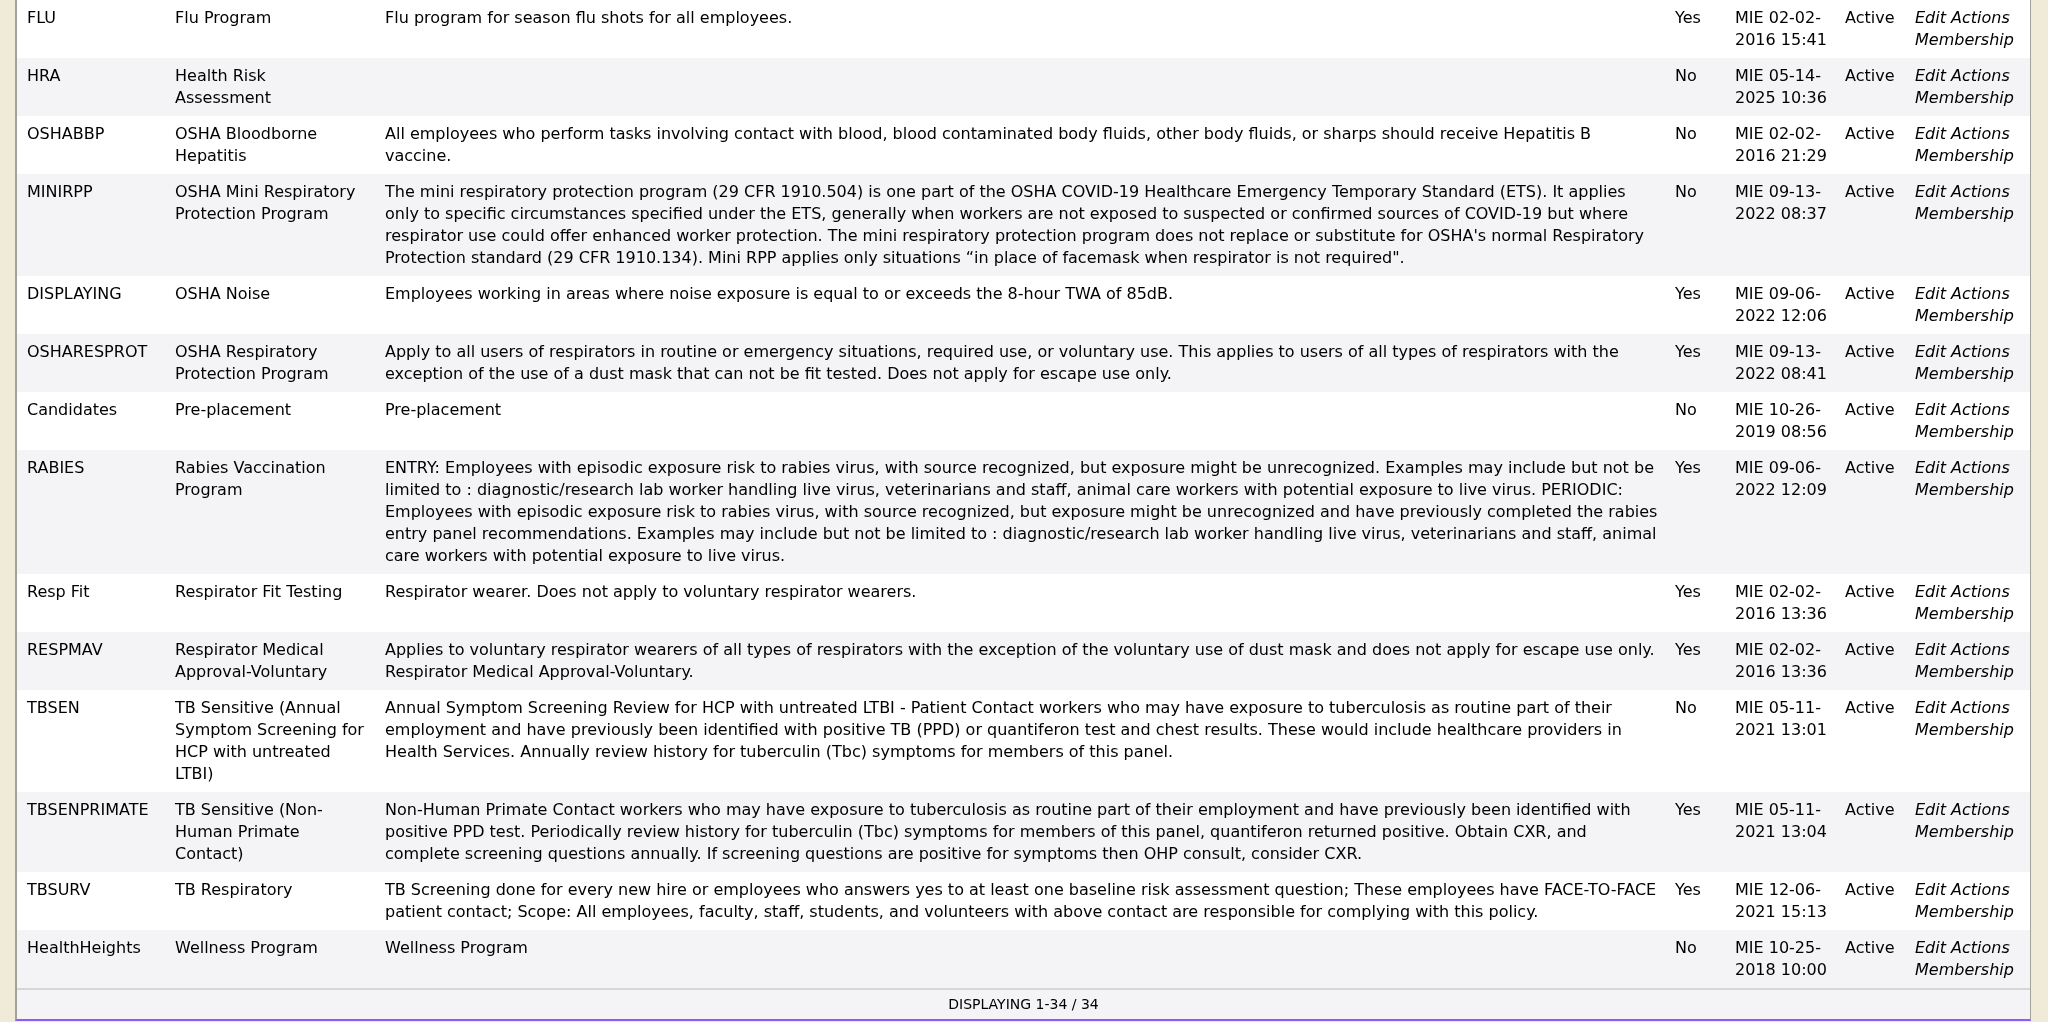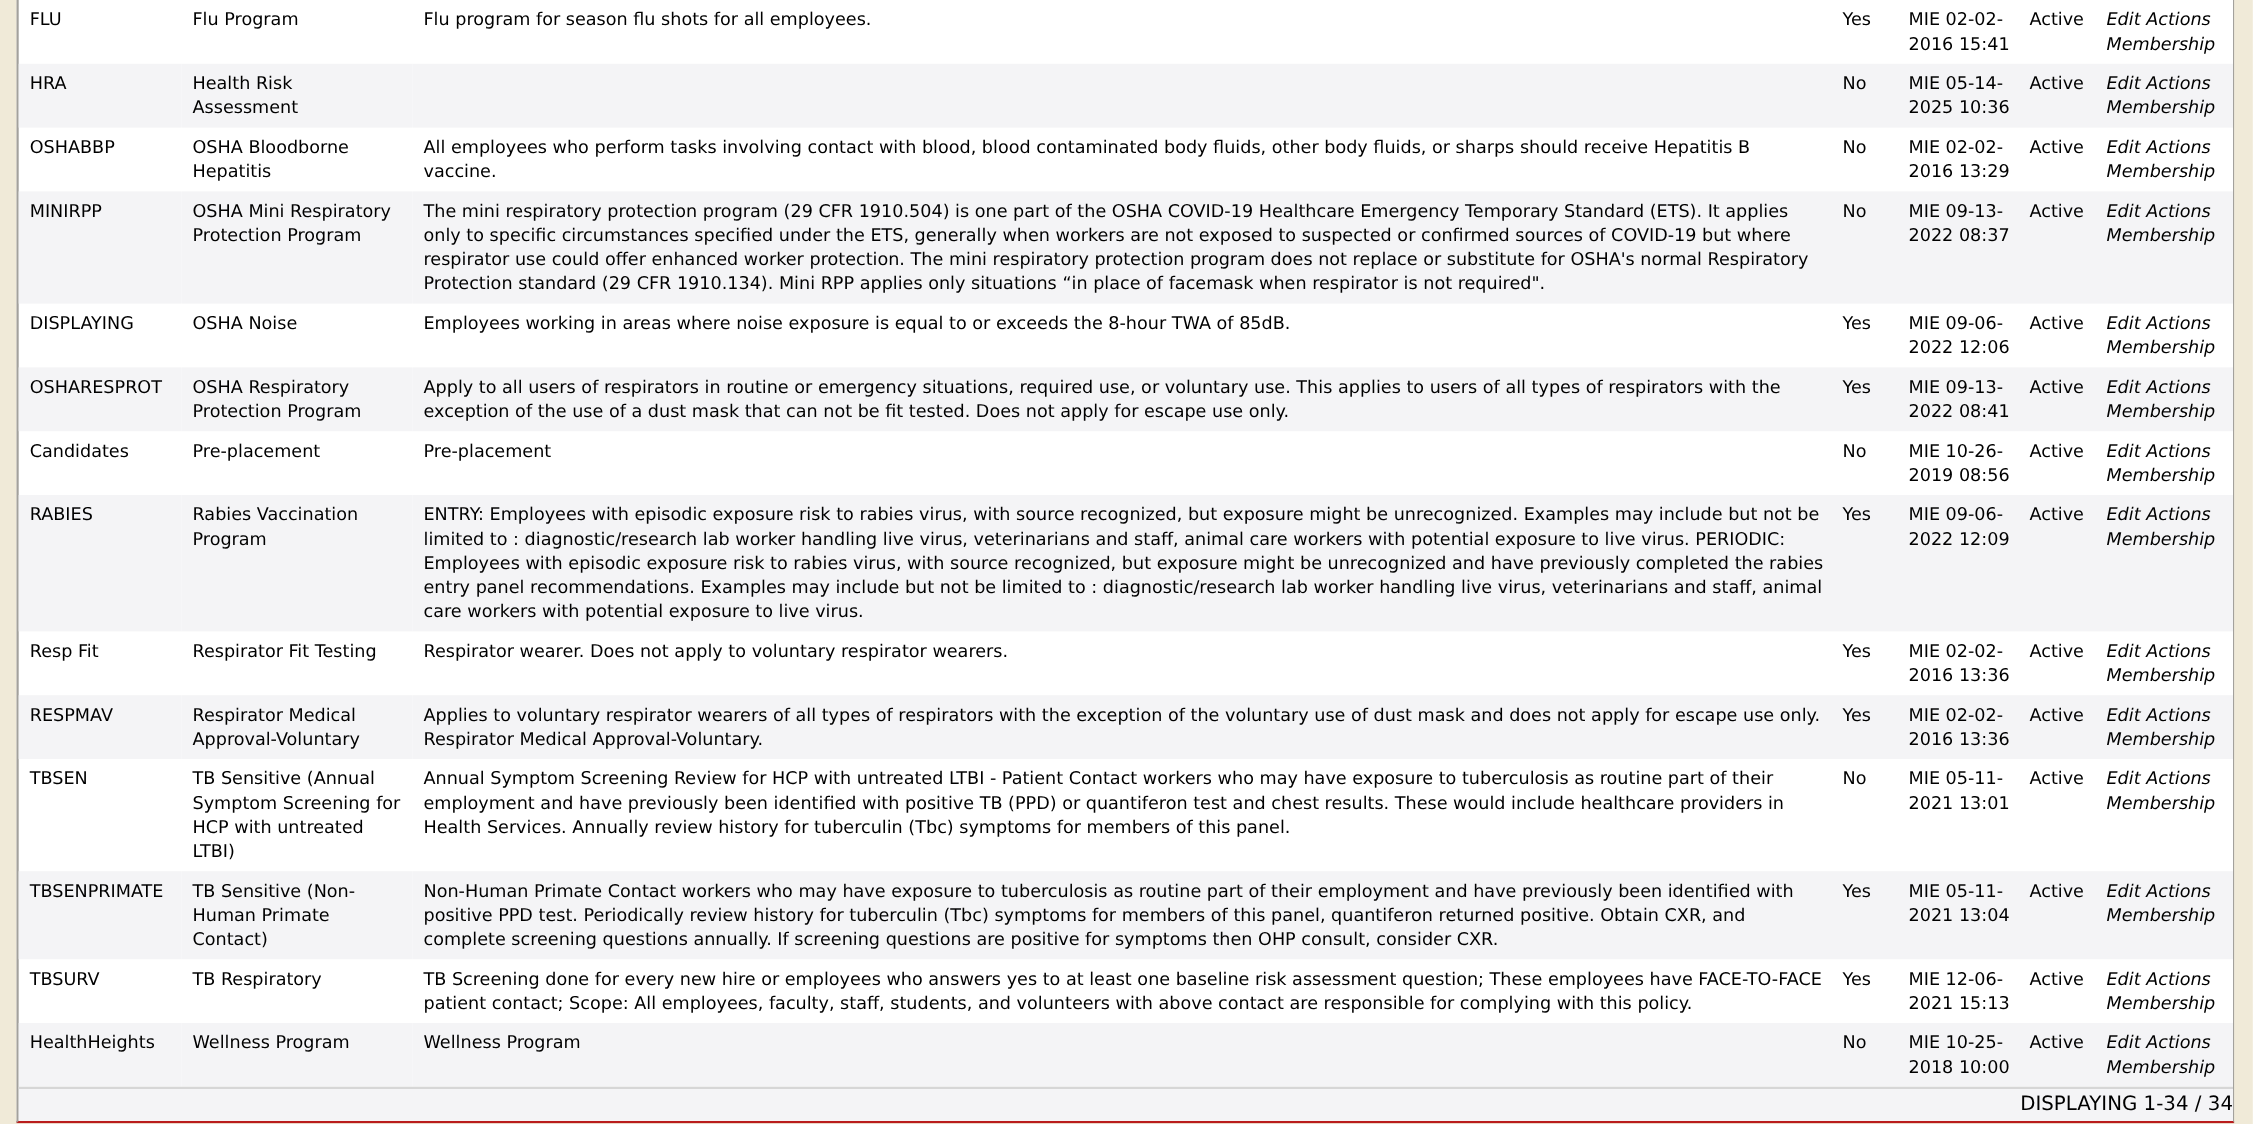--- a/index.html
+++ b/index.html
@@ -6,43 +6,43 @@
   body {
     width: 2048px; height: 1022px; overflow: hidden;
     background: #f0ead8;
     font-family: "DejaVu Sans", "Liberation Sans", sans-serif;
     color: #000;
   }
   .table-outer {
     margin: 0 17px 0 15px;
     border-left: 2px solid #a3a19c;
     border-right: 1px solid #a3a19c;
-    border-bottom: 2px solid #b91c1c;
+    border-bottom: 2px solid #8b5cf6;
     background: #ffffff;
   }
   table.panels {
     table-layout: fixed;
     width: 2013px;
     border-collapse: collapse;
   }
   td {
     vertical-align: top;
     font-size: 16px;
     line-height: 22px;
     padding: 7px 10px;
     word-wrap: break-word;
   }
   tr.alt { background: #f4f4f6; }
   td.tight { padding: 7px 5px; }
   td a { color: #000; text-decoration: none; cursor: pointer; font-style: italic; }
   .table-footer {
     border-top: 2px solid #d6d6d6;
     background: #f4f4f6;
-    text-align: right;
-    font-size: 18px;
+    text-align: center;
+    font-size: 14px;
     line-height: 18px;
     padding: 5px 0 6px 0;
   }
   .export-bar {
     display: flex;
     justify-content: center;
     padding-top: 3px;
   }
 </style>
 </head>
@@ -76,21 +76,21 @@
     <td class="tight">No</td>
     <td class="tight">MIE 05-14-2025 10:36</td>
     <td class="tight">Active</td>
     <td class="tight"><a href="#">Edit</a> <a href="#">Actions</a> <a href="#">Membership</a></td>
   </tr>
         <tr>
     <td class="c-code">OSHABBP</td>
     <td class="c-name">OSHA Bloodborne Hepatitis</td>
     <td class="c-desc">All employees who perform tasks involving contact with blood, blood contaminated body fluids, other body fluids, or sharps should receive Hepatitis B vaccine.</td>
     <td class="tight">No</td>
-    <td class="tight">MIE 02-02-2016 13:29</td>
+    <td class="tight">MIE 02-02-2016 21:29</td>
     <td class="tight">Active</td>
     <td class="tight"><a href="#">Edit</a> <a href="#">Actions</a> <a href="#">Membership</a></td>
   </tr>
         <tr class="alt">
     <td class="c-code">MINIRPP</td>
     <td class="c-name">OSHA Mini Respiratory Protection Program</td>
     <td class="c-desc">The mini respiratory protection program (29 CFR 1910.504) is one part of the OSHA COVID-19 Healthcare Emergency Temporary Standard (ETS). It applies only to specific circumstances specified under the ETS, generally when workers are not exposed to suspected or confirmed sources of COVID-19 but where respirator use could offer enhanced worker protection. The mini respiratory protection program does not replace or substitute for OSHA's normal Respiratory Protection standard (29 CFR 1910.134). Mini RPP applies only situations “in place of facemask when respirator is not required".</td>
     <td class="tight">No</td>
     <td class="tight">MIE 09-13-2022 08:37</td>
     <td class="tight">Active</td>

